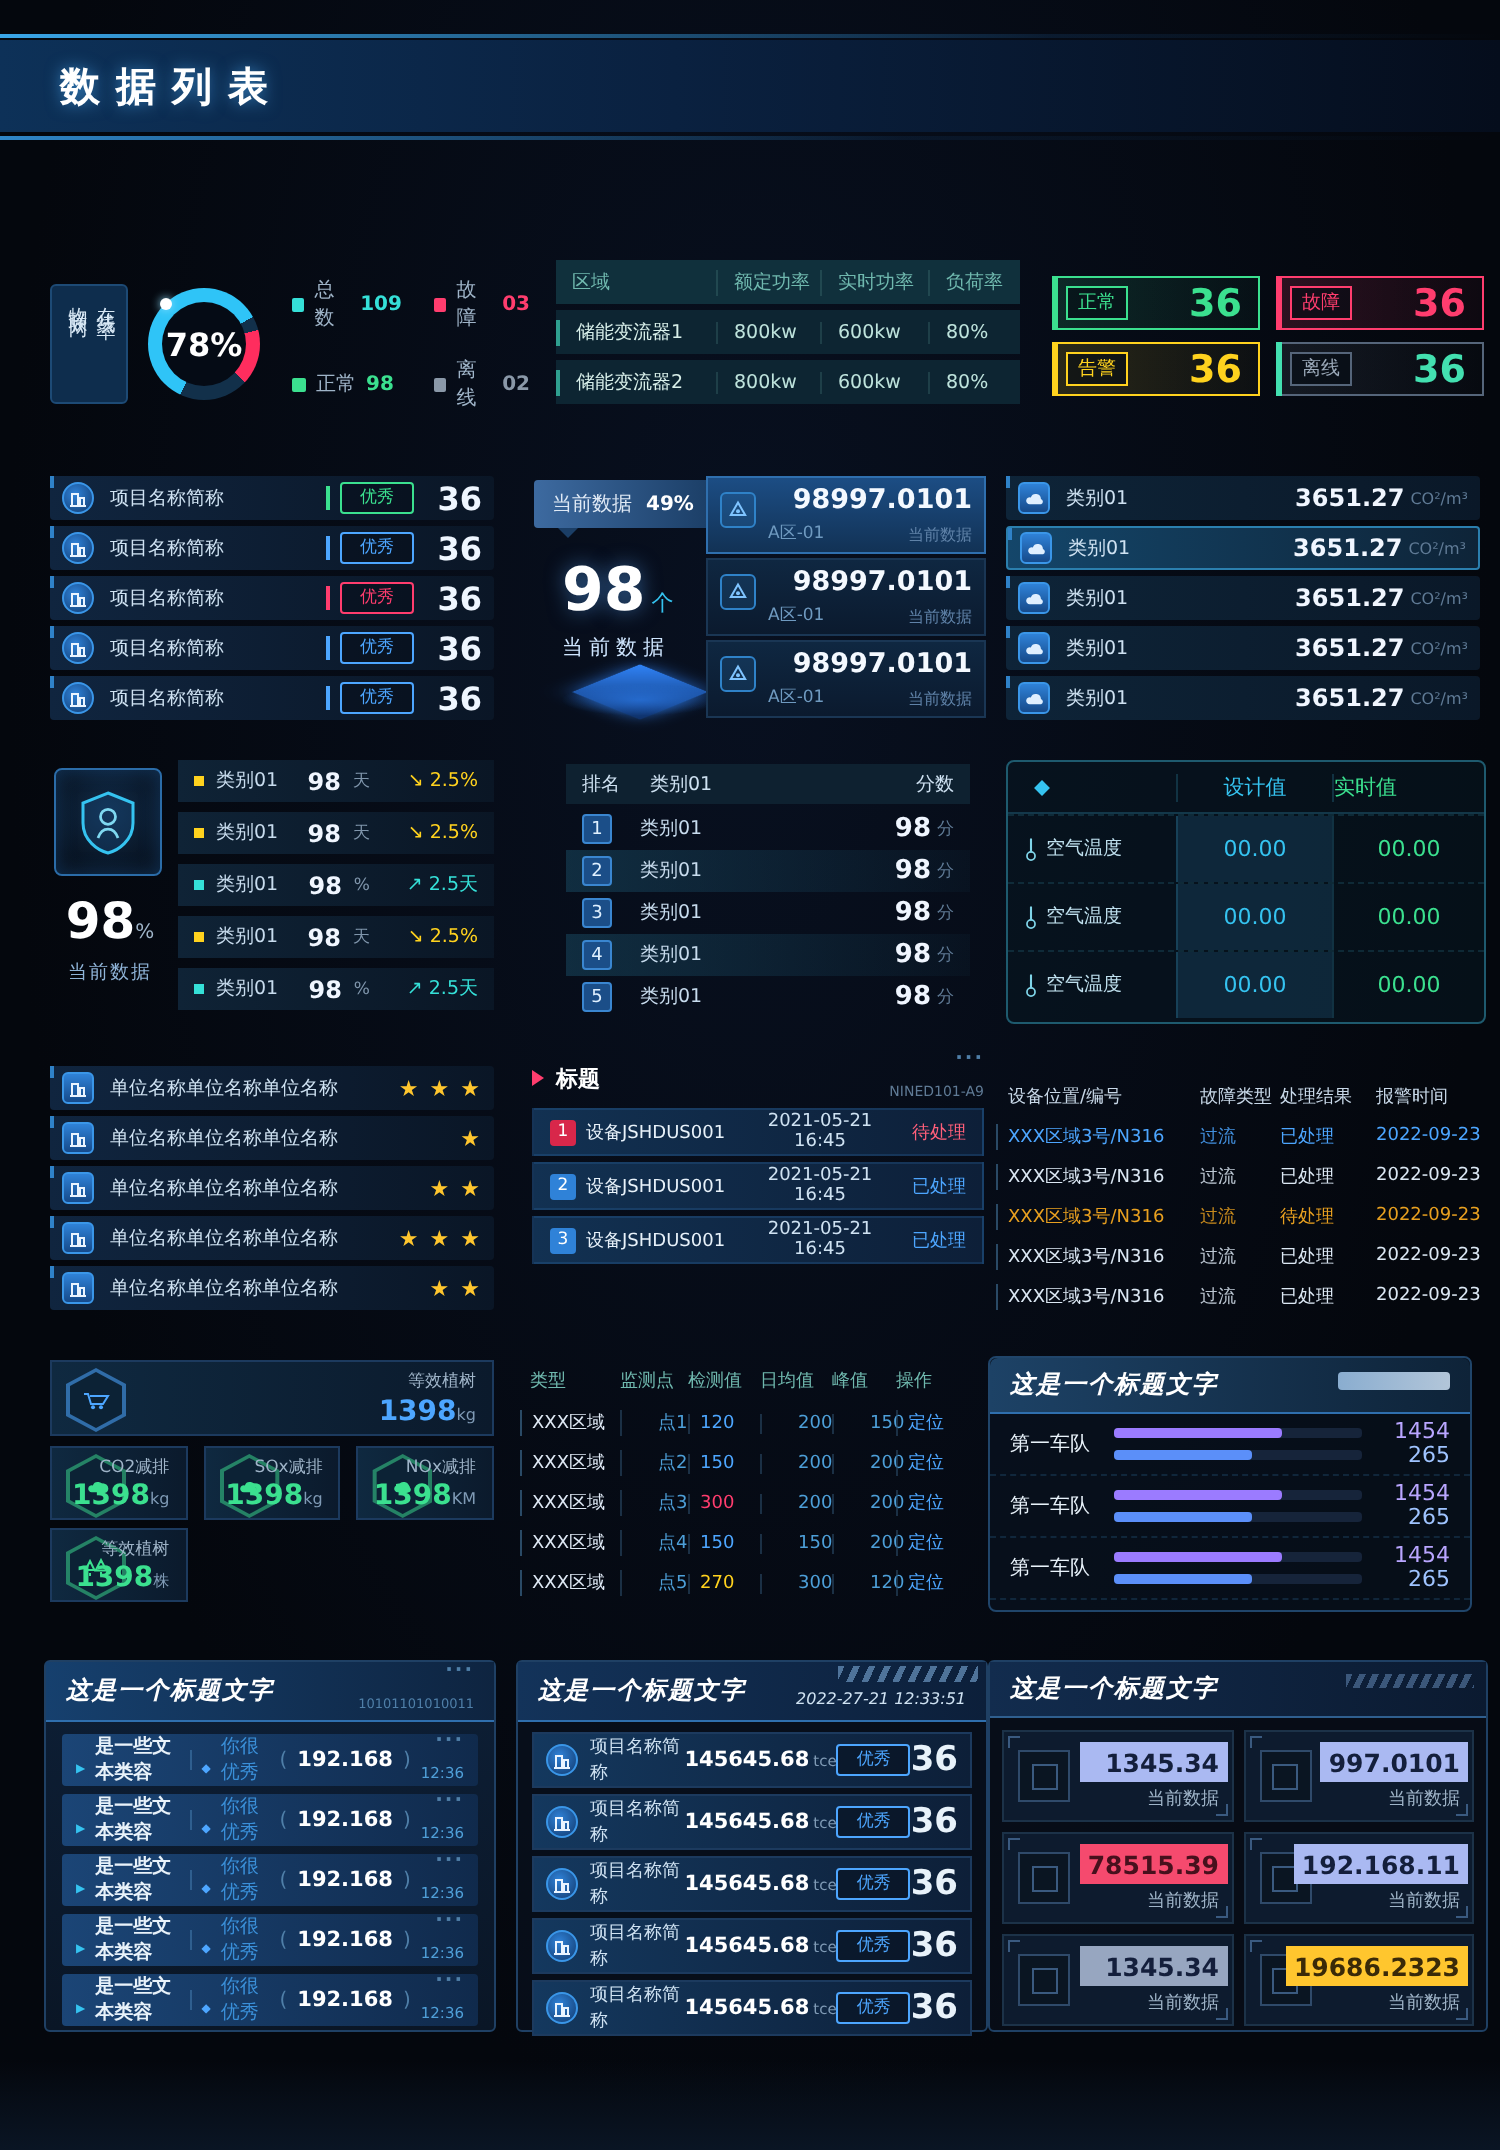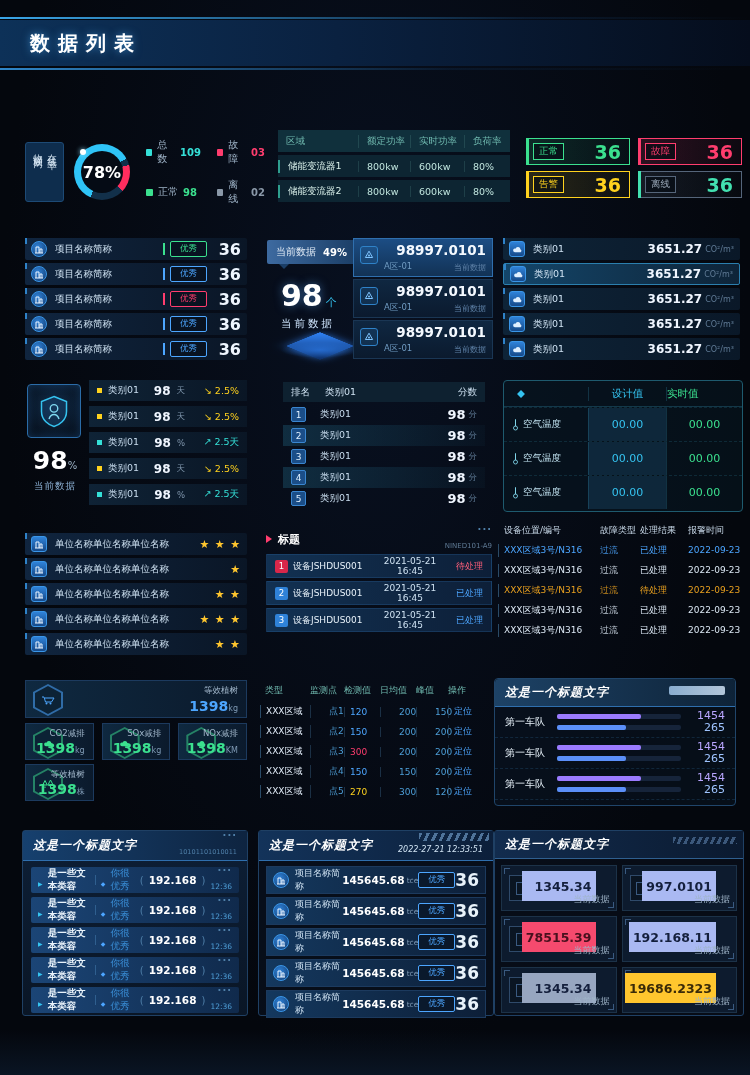--- a/index.html
+++ b/index.html
@@ -140,21 +140,21 @@
   .al-thead{display:flex;height:20px;align-items:center;background:#102c44;color:#7fa8c8;font-size:9.5px;padding:0 8px;margin-bottom:3px}
   .al-thead .h1{width:72px}.al-thead .h2{flex:1;text-align:center}.al-thead .h3{width:46px;text-align:right}
   .al-row{display:flex;align-items:center;height:24px;margin-bottom:3px;background:linear-gradient(90deg,#123152,#0d1f38);padding:0 8px;border:1px solid rgba(47,110,174,.25)}
   .al-num{width:13px;height:13px;border-radius:2px;font-size:8.5px;color:#fff;display:flex;align-items:center;justify-content:center;margin-right:5px}
   .al-num[data-variant="red"]{background:#d8274a}.al-num[data-variant="blue"]{background:#2f82d8}
   .al-dev{width:84px;font-size:9px;color:#e8f2fa}
   .al-time{flex:1;font-size:9px;color:#cfe2f2;text-align:center}
   .al-status{width:40px;text-align:right;font-size:9px}
   .al-status[data-variant="red"]{color:#ff5f7a}.al-status[data-variant="blue"]{color:#4da6ff}
   
-  #p-faults{left:498px;top:520px;width:246px;height:124px;font-size:9px}
+  #p-faults{left:498px;top:538px;width:246px;height:124px;font-size:9px}
   .ft-head,.ft-row{display:grid;grid-template-columns:102px 40px 48px 1fr;align-items:center;height:20px}
   .ft-head{color:#c8d8e8}
   .ft-row span{color:var(--c)}
   .ft-row .p{border-left:1px solid #2a4a66;padding-left:5px}
   .ft-row .ty{opacity:.85}
   .ft-head span:first-child{padding-left:6px}
   
   #p-energy{left:25px;top:680px;width:222px;height:124px}
   .en-main{position:relative;height:38px;background:linear-gradient(90deg,#0f2940,#0b1a2c);border:1px solid #1c3a5e;margin-bottom:5px}
   .en-card{position:relative;height:37px;background:linear-gradient(90deg,#0f2940,#0b1a2c);border:1px solid #1c3a5e}
@@ -222,21 +222,21 @@
   
   #p-cards{left:494px;top:830px;width:250px;height:186px;border:1px solid #1f4064;border-radius:3px;background:rgba(10,18,32,.5)}
   .vc-head{position:relative;height:28px;display:flex;align-items:center;padding:0 10px;border-bottom:1px solid #2f5f8f;background:linear-gradient(90deg,#122c4e,#0b1a30)}
   .vc-head::after{content:"";position:absolute;right:6px;top:6px;width:64px;height:7px;background:repeating-linear-gradient(115deg,#4f7098 0 3px,transparent 3px 6px);opacity:.7}
   .vc-grid{display:grid;grid-template-columns:1fr 1fr;gap:5px;padding:6px}
   .vc-card{position:relative;height:46px;background:#0d1b2e;border:1px solid #1c3248}
   .vc-card::before{content:"";position:absolute;left:2px;top:2px;width:5px;height:5px;border-left:1px solid #3a5a80;border-top:1px solid #3a5a80}
   .vc-card::after{content:"";position:absolute;right:2px;bottom:2px;width:5px;height:5px;border-right:1px solid #3a5a80;border-bottom:1px solid #3a5a80}
   .vc-icon{position:absolute;left:7px;top:9px;width:26px;height:26px;border:1px solid #2f4a6a;background:#0a1522;display:flex;align-items:center;justify-content:center}
   .vc-icon i{width:13px;height:13px;border:1px solid #3a5a80;display:block}
-  .chip{position:absolute;right:20px;top:5px;min-width:74px;height:30px;display:flex;align-items:center;justify-content:flex-end;padding:0 4px;font-size:12.5px;font-weight:bold}
+  .chip{position:absolute;right:2px;top:5px;min-width:74px;height:20px;display:flex;align-items:center;justify-content:flex-end;padding:0 4px;font-size:12.5px;font-weight:bold}
   .chip[data-variant="lavender"]{background:#aab9f2;color:#141f3c}
   .chip[data-variant="red"]{background:#f54a6e;color:#47101d}
   .chip[data-variant="yellow"]{background:#ffc62e;color:#3a2a08}
   .chip[data-variant="gray"]{background:#97a6c0;color:#141f3c}
   .vc-cap{position:absolute;right:6px;bottom:4px;font-size:9px;color:#9fb4c8}
   svg{display:block}
 </style>
 </head>
 <body>
 

